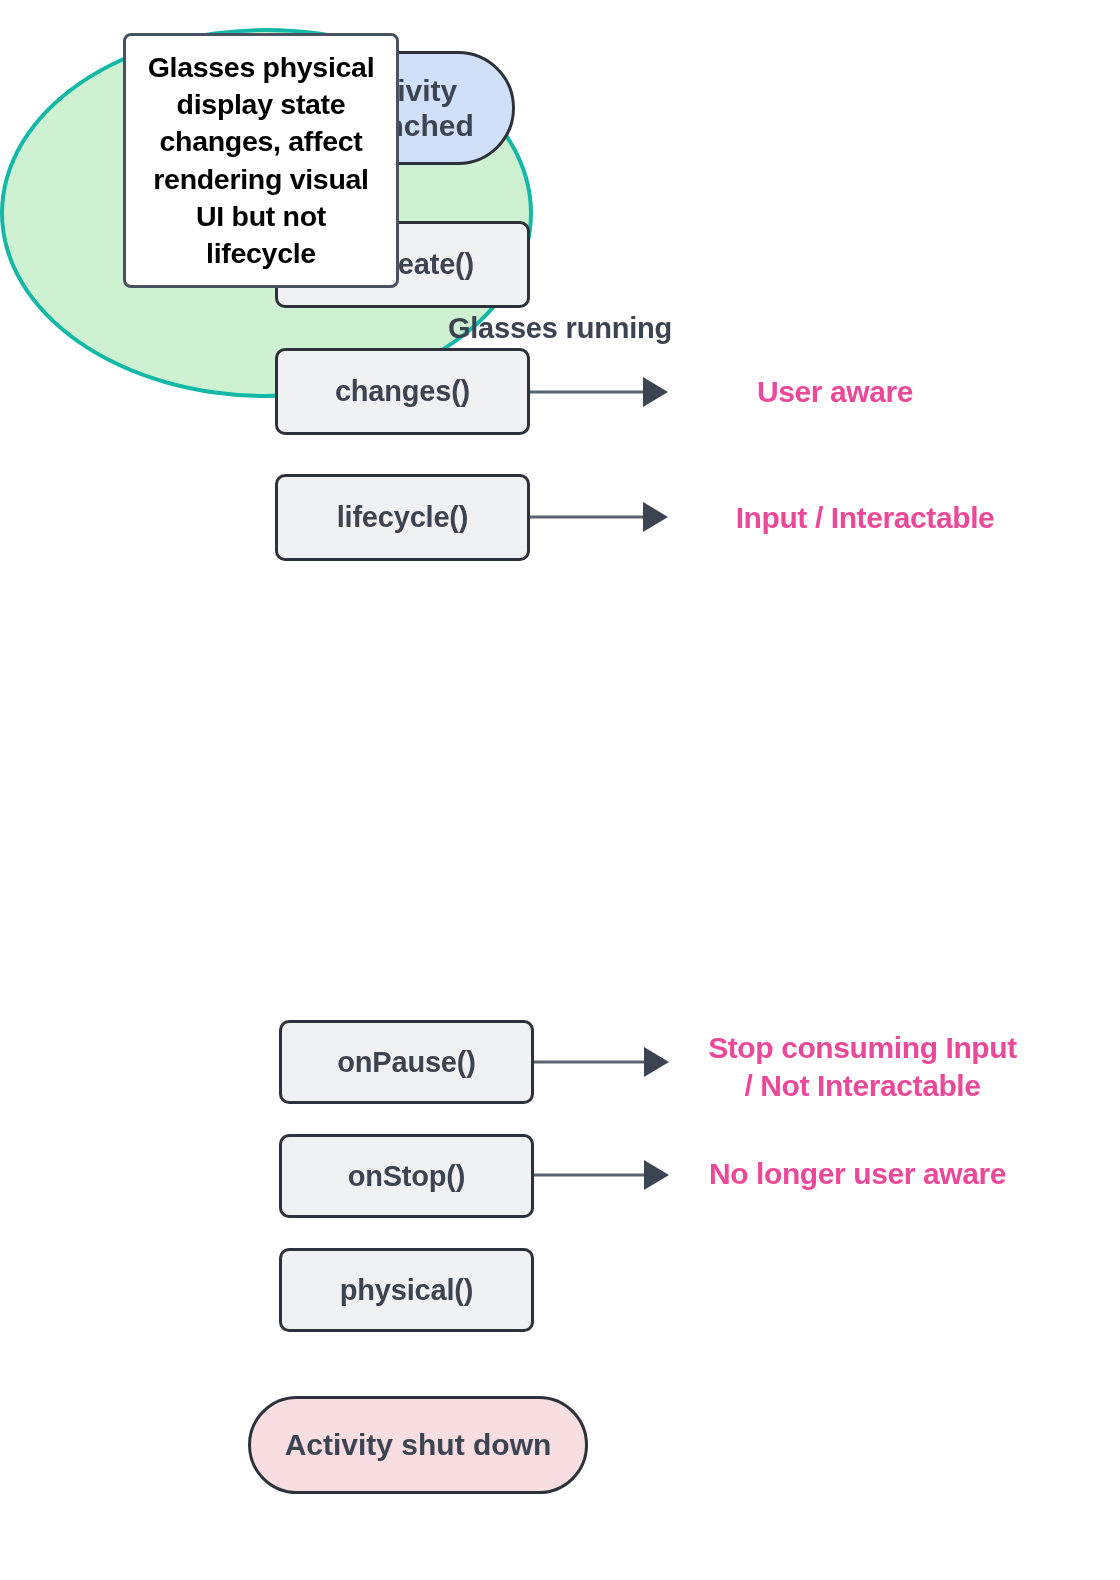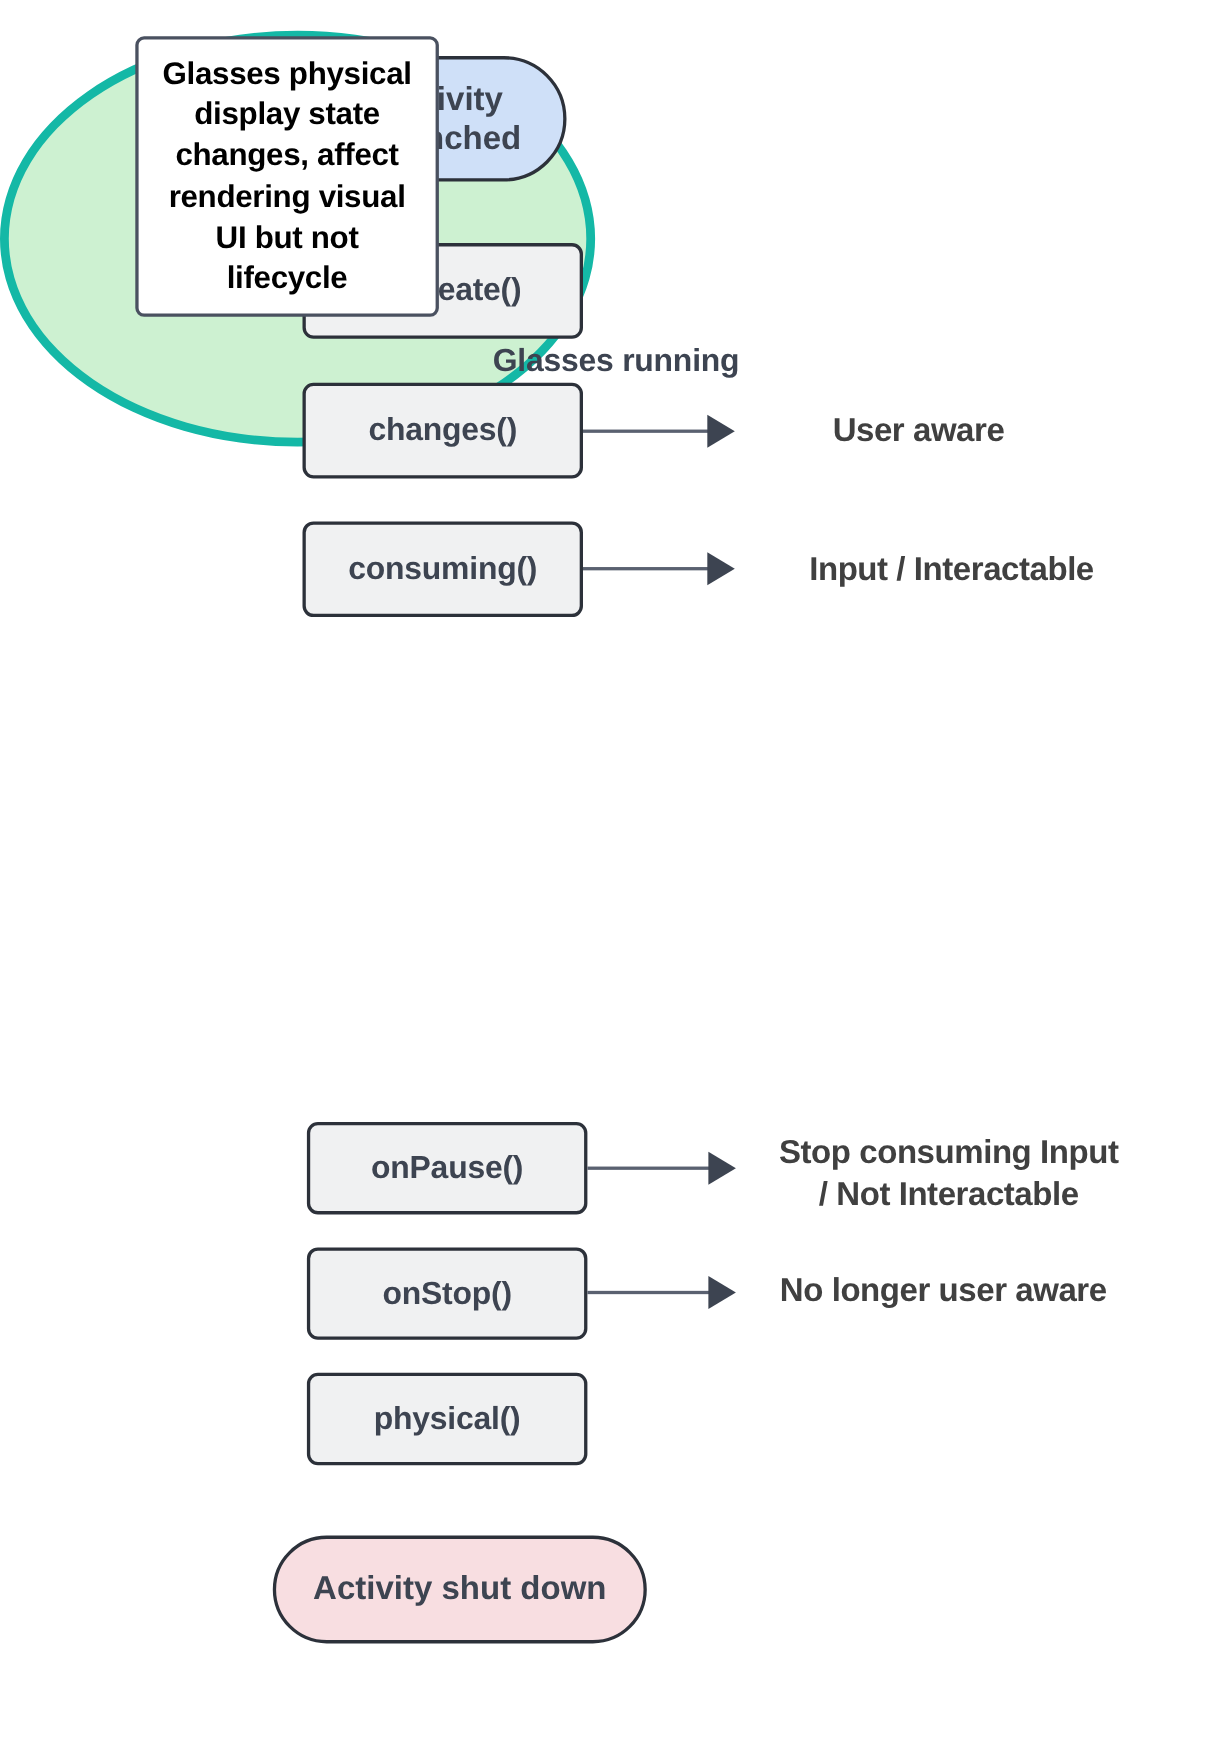--- a/index.html
+++ b/index.html
@@ -44,21 +44,21 @@
 
   .lifecycle-box {
     background: #f0f1f2;
     border: 3px solid #2c313a;
     border-radius: 10px;
     font-size: 29px;
     letter-spacing: -0.2px;
   }
 
   .state-ellipse {
-    border: 8px solid #14b8a6;
+    border: 4px solid #14b8a6;
     border-radius: 50%;
     display: block;
     margin-top: 28px;
   }
 
   .inner-note {
     position: absolute;
     box-sizing: border-box;
     background: #ffffff;
     border: 3px solid #4a5160;
@@ -83,21 +83,21 @@
     letter-spacing: -0.2px;
     width: 100%;
     left: 0;
   }
 
   
   .side-label {
     position: absolute;
     box-sizing: border-box;
     text-align: center;
-    color: #404040;
+    color: #ec4899;
     font-weight: bold;
     font-size: 30px;
     line-height: 1.26;
     letter-spacing: -0.4px;
     display: flex;
     align-items: center;
     justify-content: center;
   }
 
   
@@ -148,21 +148,21 @@
     <div class="arrow-head" style="left:113px;"></div>
   </div>
 
   <div class="side-label" style="left:690px; top:371px; width:290px; height:42px;">
     <div>
       <div>User aware</div>
     </div>
   </div>
 
   <div class="node lifecycle-box" style="left:275px; top:474px; width:255px; height:87px;">
-    <span>consuming()</span>
+    <span>lifecycle()</span>
   </div>
 
   <div class="arrow" style="left:530px; top:501px; width:140px; height:32px;">
     <div class="arrow-line" style="width:120px;"></div>
     <div class="arrow-head" style="left:113px;"></div>
   </div>
 
   <div class="side-label" style="left:690px; top:478px; width:350px; height:80px;">
     <div>
       <div>Input / Interactable</div>

